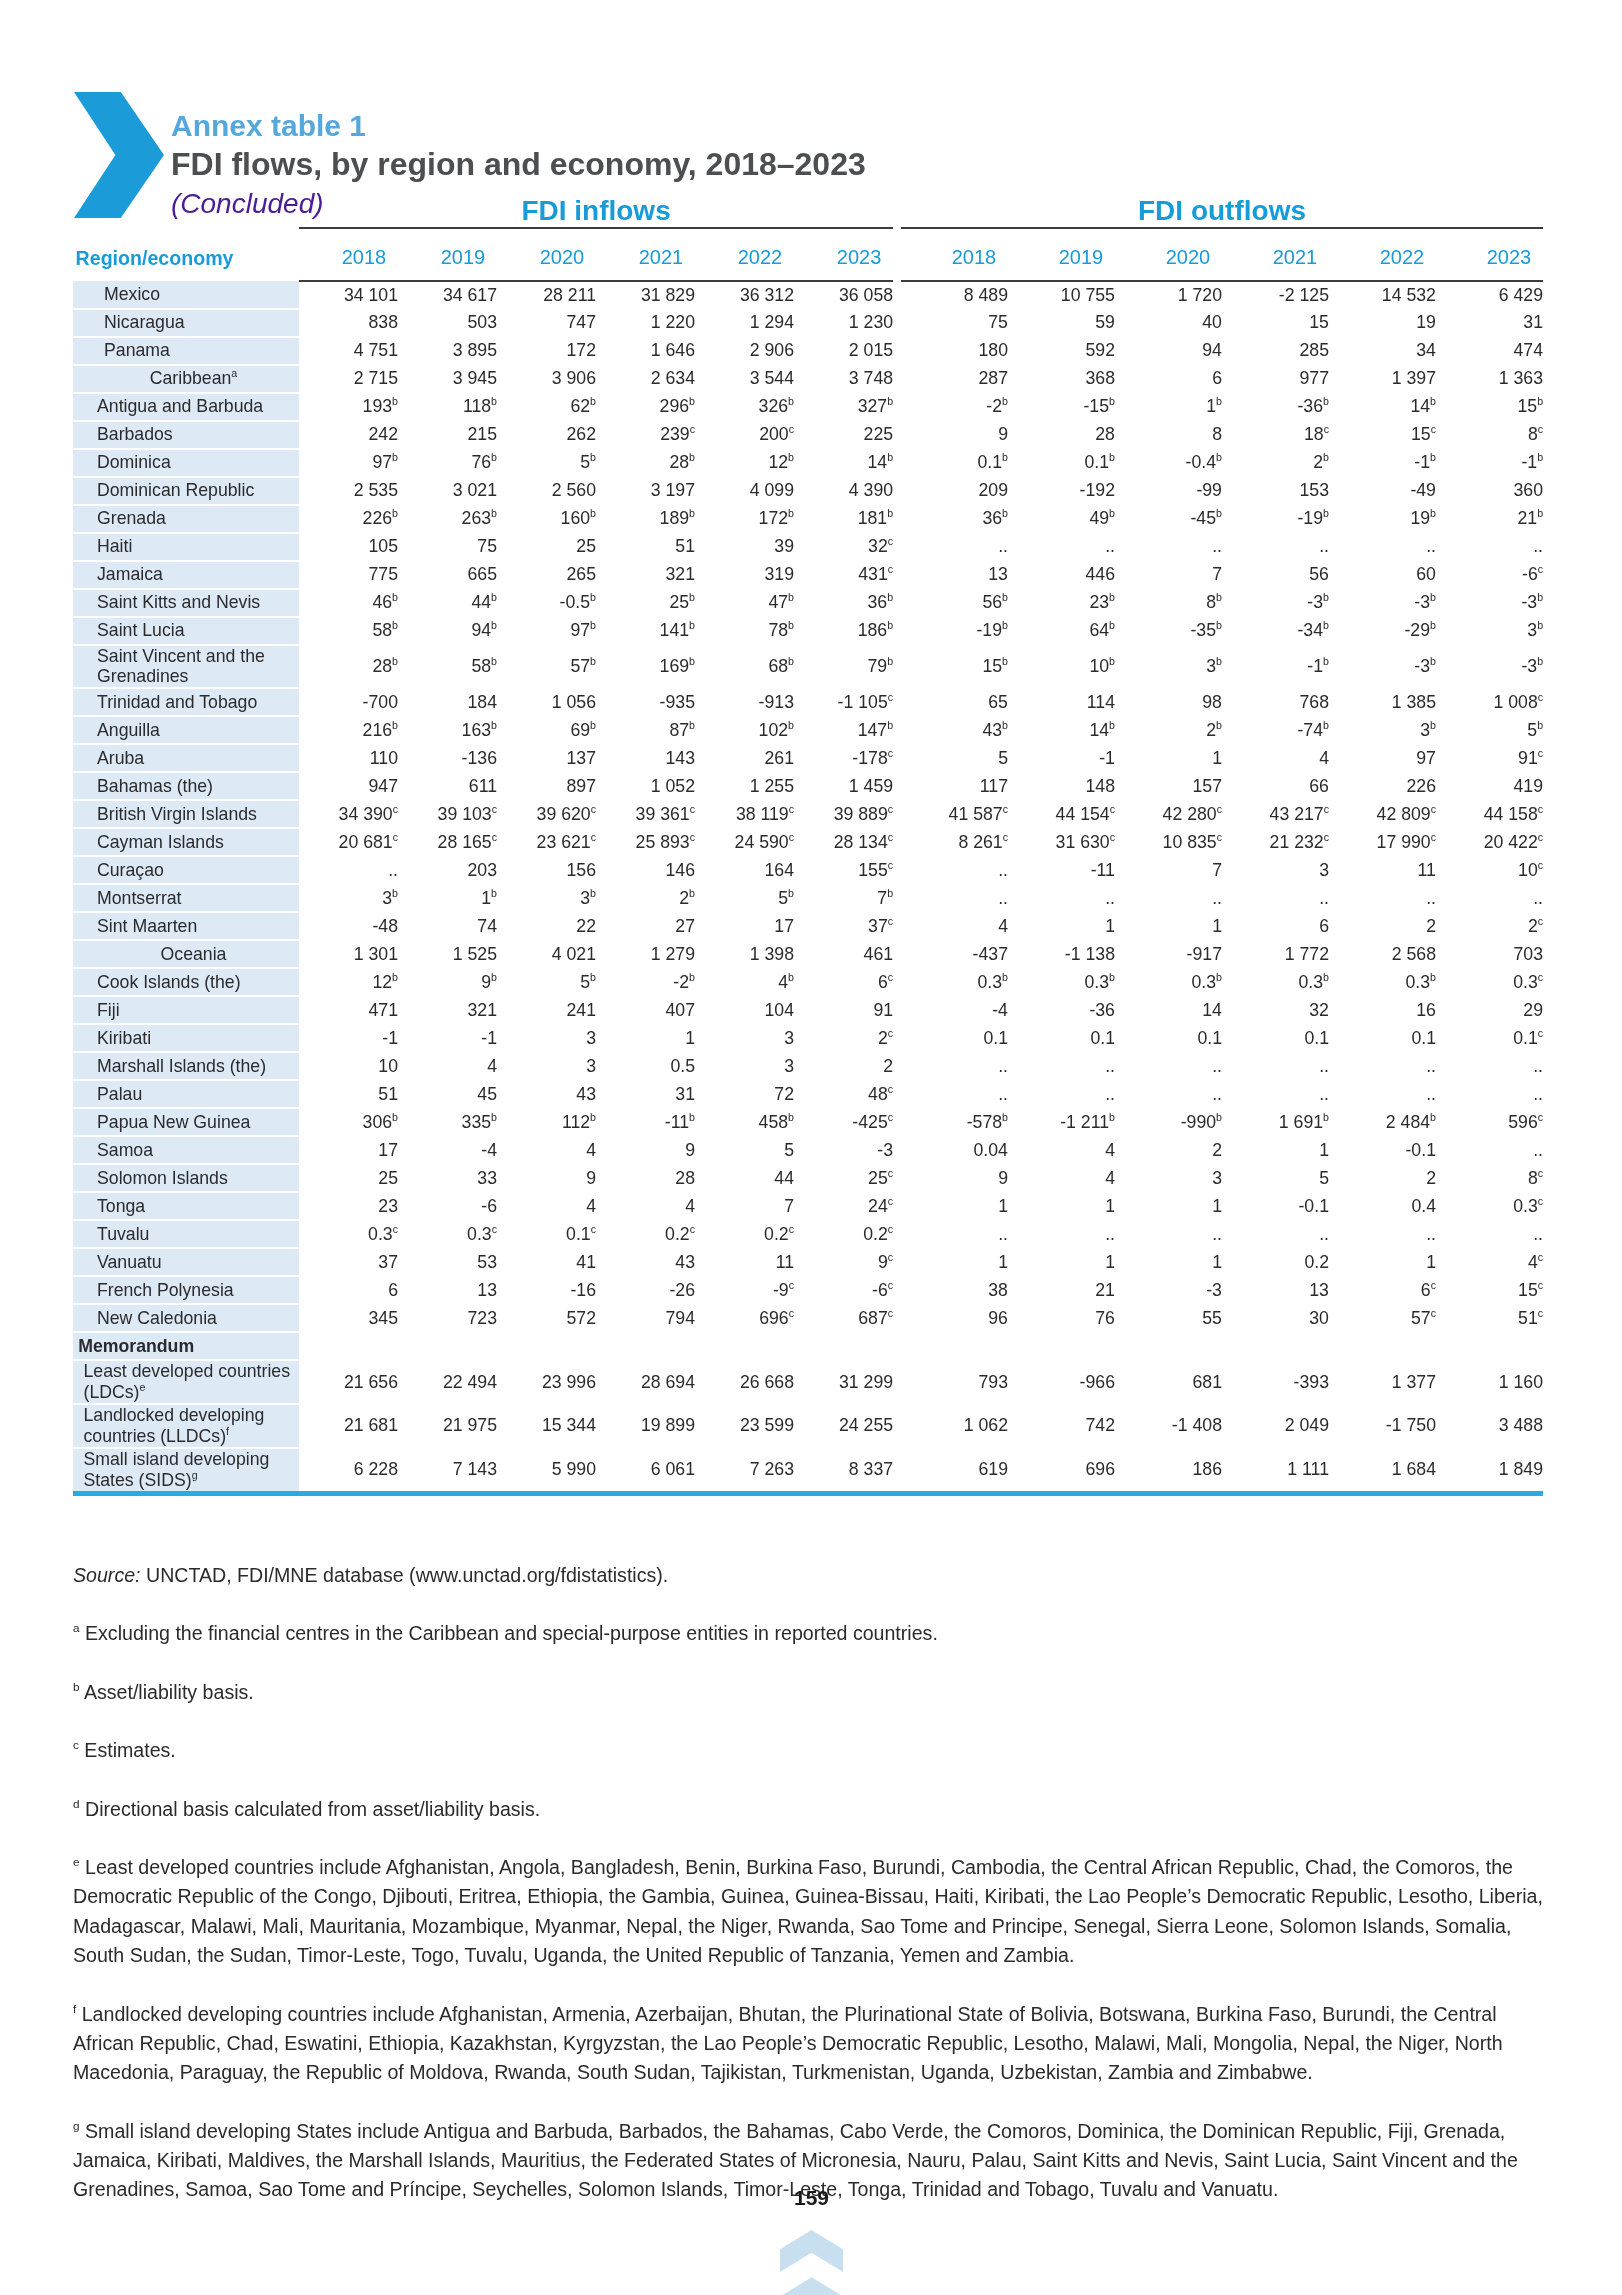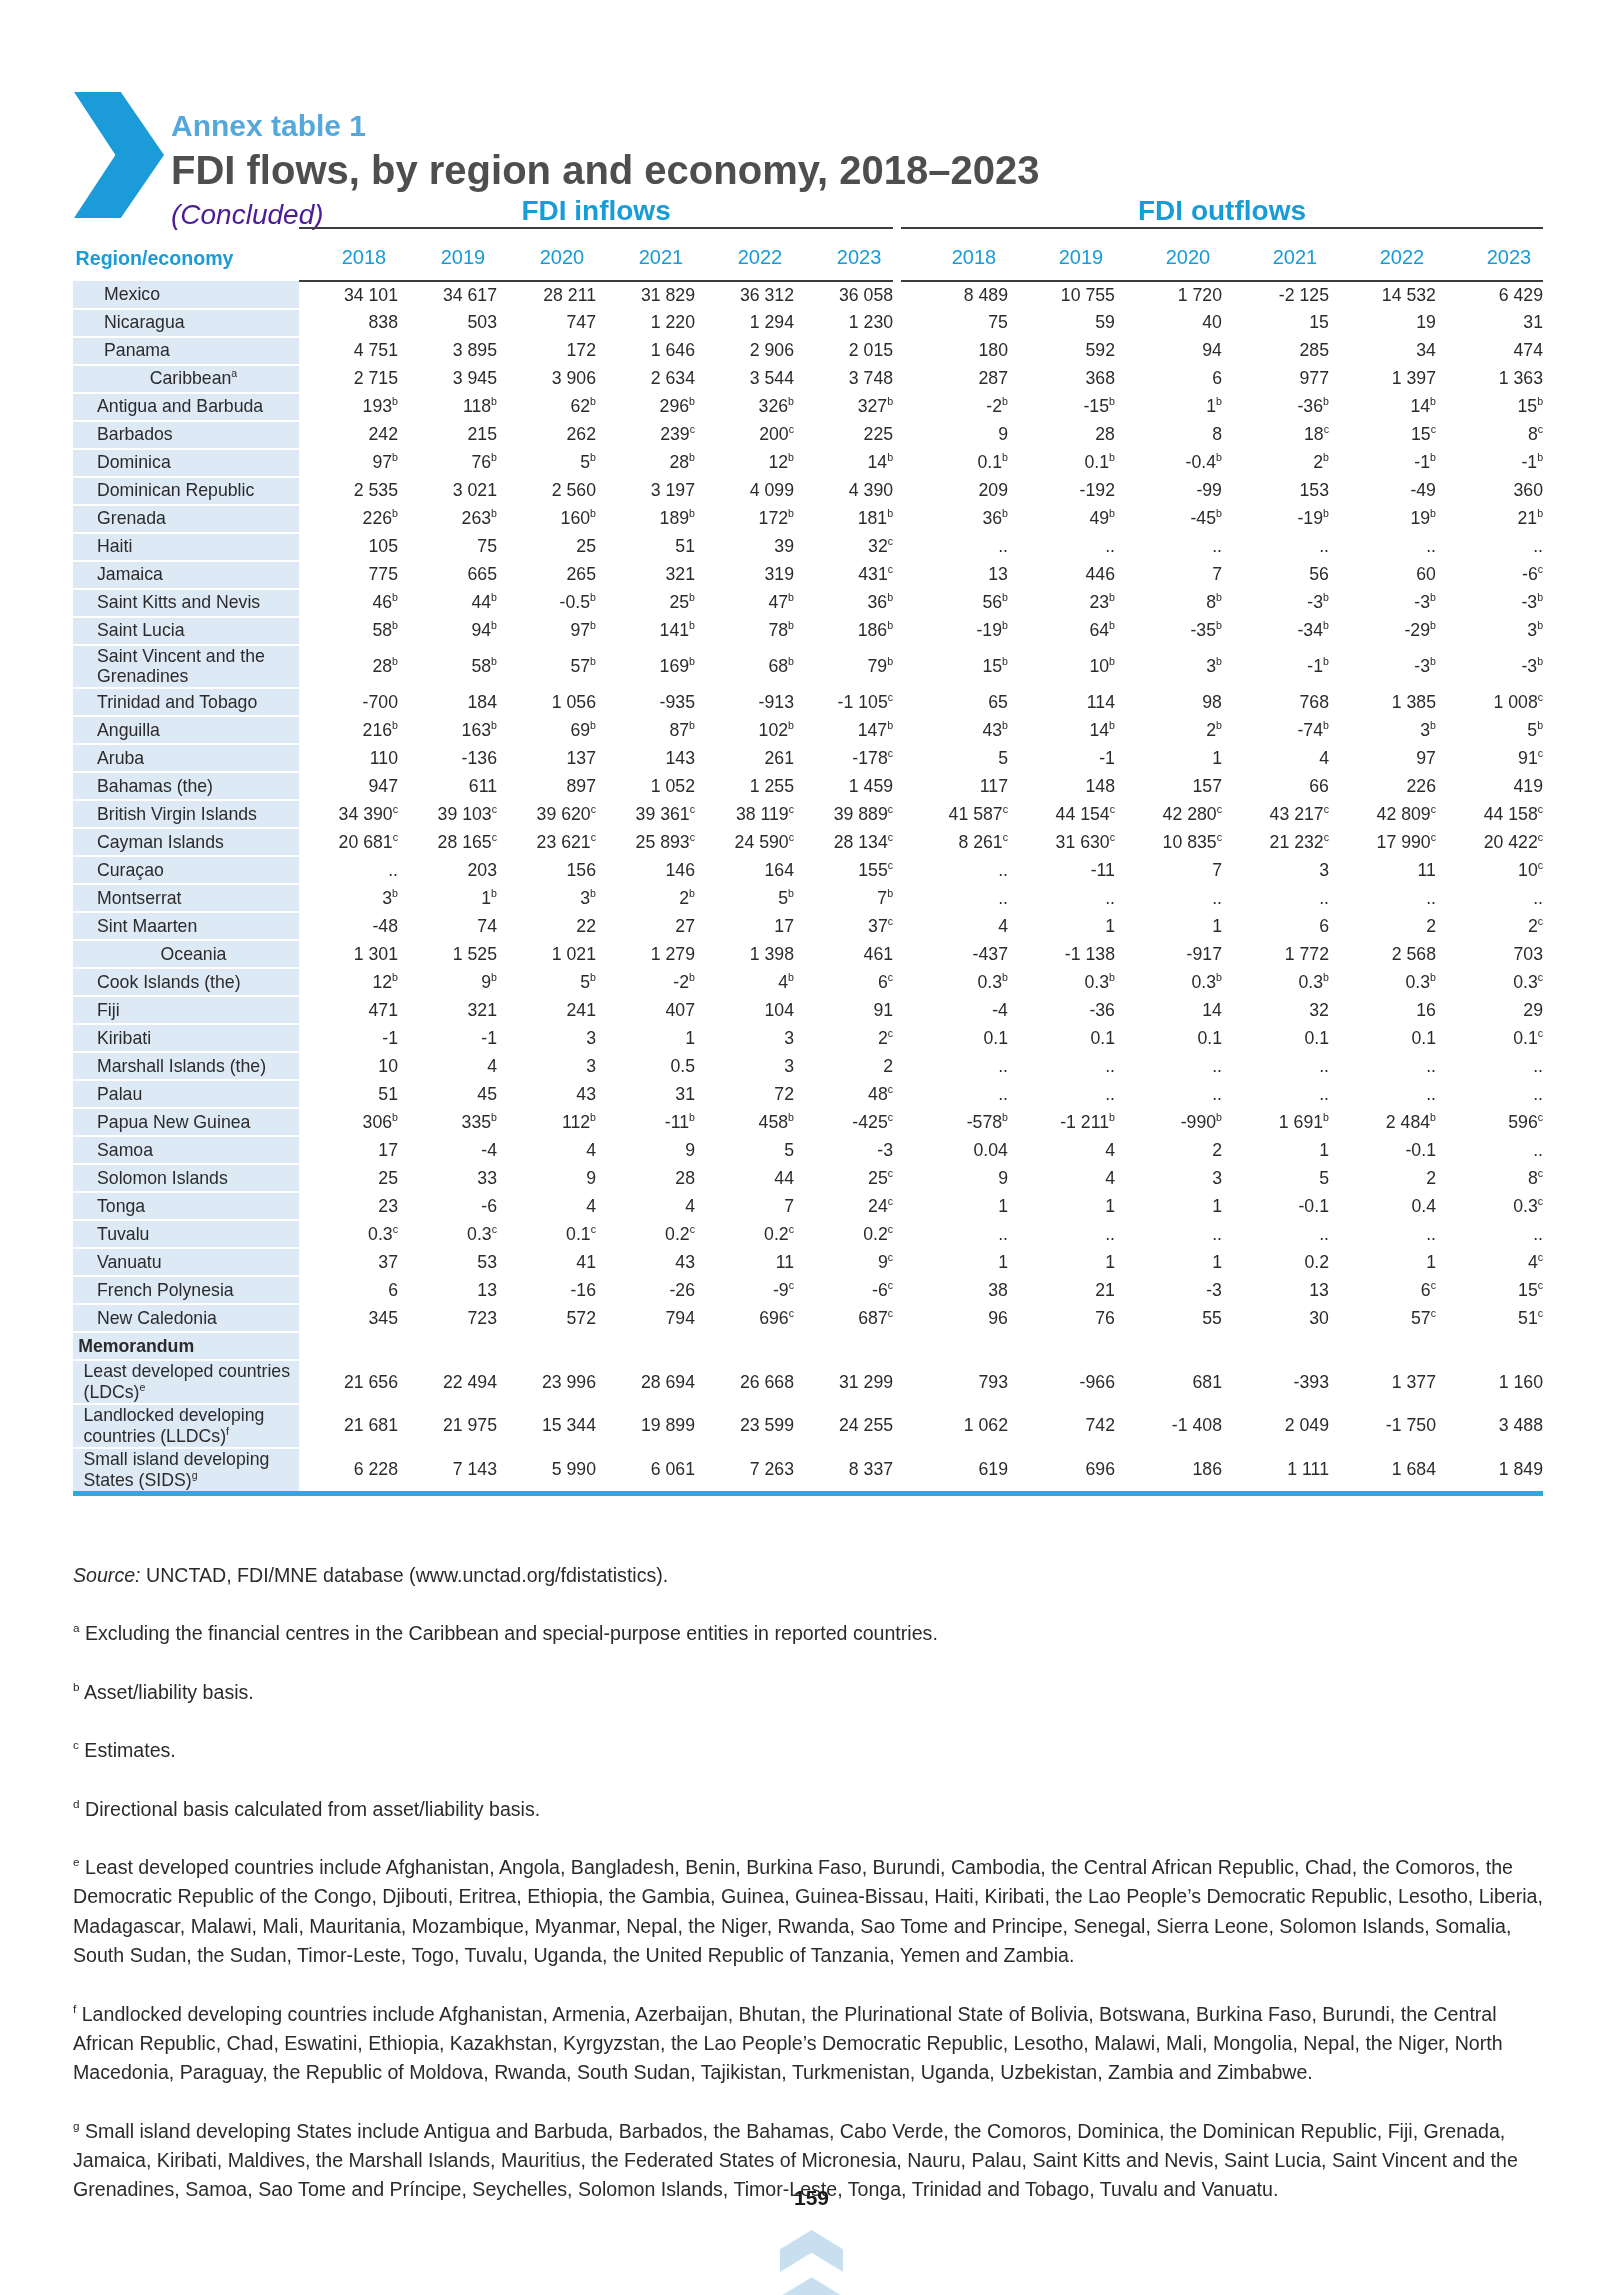--- a/index.html
+++ b/index.html
@@ -9,21 +9,21 @@
     overflow:hidden;
   }
   
   .logo-chevron{
     position:absolute;left:74px;top:92px;width:90px;height:126px;
     background:#1b9cd9;
     clip-path:polygon(0 0,52% 0,100% 50%,52% 100%,0 100%,46% 50%);
   }
   .hdr{position:absolute;left:171px;top:71px;}
   .hdr .annex{color:#55a8dc;font-weight:bold;font-size:30px;line-height:1.15;margin-top:38px;}
-  .hdr .title{color:#4d4e50;font-weight:bold;font-size:40px;line-height:1.3;}
+  .hdr .title{color:#4d4e50;font-weight:bold;font-size:32px;line-height:1.3;}
   .hdr .concluded{color:#4c1d95;font-size:28px;line-height:1.35;font-weight:400;font-style:italic;}
   
   .tbl-wrap{position:absolute;left:73px;top:195px;width:1471px;}
   table.fdi{border-collapse:collapse;table-layout:fixed;width:1470px;border-bottom:5.9px solid #29aae1;}
   table.fdi th,table.fdi td{padding:0;margin:0;}
   th.group{color:#189cd8;font-size:28px;font-weight:bold;text-align:center;
     padding-bottom:13px;border-bottom:2px solid #3c3c3e;}
   th.gap,td.gap{border:none;}
   tr.year-row th{color:#189cd8;font-size:20px;font-weight:400;text-align:right;
     padding:17px 11.8px 10.5px 0;border-bottom:2px solid #3c3c3e;}
@@ -471,21 +471,21 @@
           <td class="num">1</td>
           <td class="num">1</td>
           <td class="num">6</td>
           <td class="num">2</td>
           <td class="num">2<sup>c</sup></td>
         </tr>
         <tr class="data-row">
           <td class="lbl lvl1">Oceania</td>
           <td class="num">1 301</td>
           <td class="num">1 525</td>
-          <td class="num">1 021</td>
+          <td class="num">4 021</td>
           <td class="num">1 279</td>
           <td class="num">1 398</td>
           <td class="num">461</td>
           <td class="gap"></td>
           <td class="num">-437</td>
           <td class="num">-1 138</td>
           <td class="num">-917</td>
           <td class="num">1 772</td>
           <td class="num">2 568</td>
           <td class="num">703</td>

